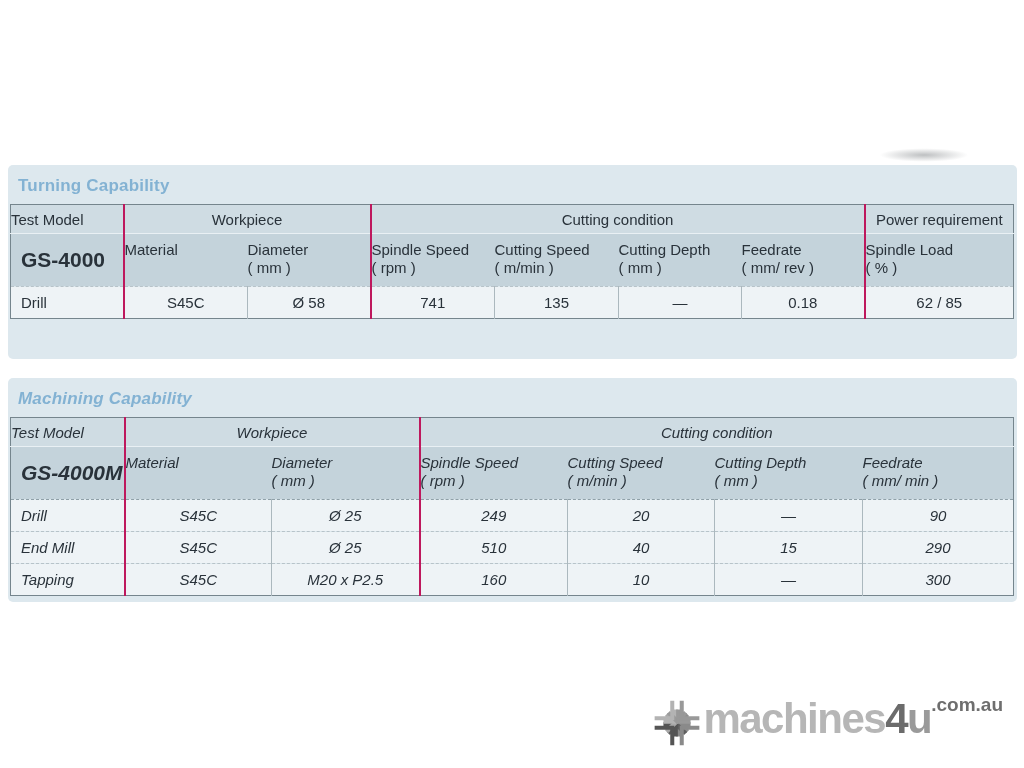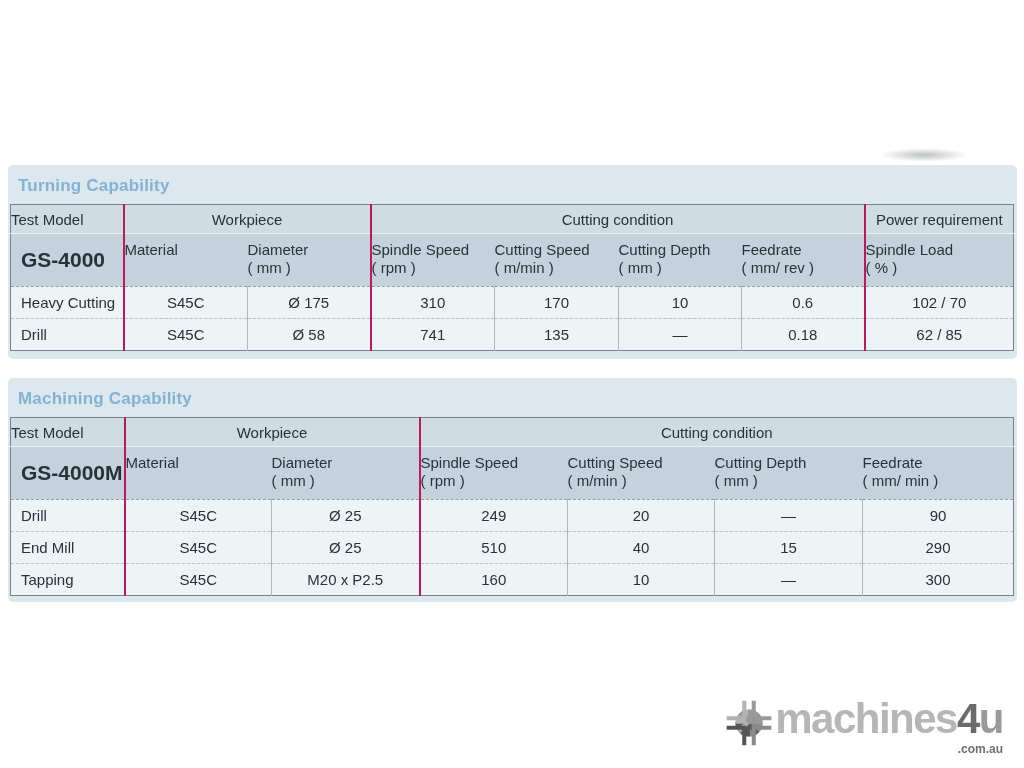--- a/index.html
+++ b/index.html
@@ -15,21 +15,21 @@
   .smudge {
     position: absolute; left: 878px; top: 148px; width: 92px; height: 14px;
     background: radial-gradient(ellipse at center, rgba(110,115,118,0.45) 0%, rgba(110,115,118,0) 68%);
   }
 
   .panel {
     position: absolute; left: 8px; width: 1009px;
     background: #dde8ee; border-radius: 5px;
   }
   .panel-1 { top: 165px; height: 194px; }
-  .panel-2 { top: 378px; height: 224px; }
+  .panel-2 { top: 378px; height: 224px; font-style: italic; }
 
   .section-title {
     padding: 11px 0 8px 10px;
     font-size: 17px; font-weight: bold;
     color: #83b2d3;
     letter-spacing: 0.2px;
   }
 
   table.spec-table {
     table-layout: fixed;
@@ -64,29 +64,29 @@
   
   .gb { border-left: 2px solid #be185d; }   
   .il { border-left: 1px solid #abb8be; }   
 
   
   .logo {
     position: absolute; top: 697px; right: 21px;
     display: flex; align-items: flex-start;
   }
   .logo-mark { margin-top: 2px; }
-  .logo-text-block { display: flex; flex-direction: column; margin-left: 3px; }
+  .logo-text-block { display: flex; flex-direction: row; margin-left: 3px; }
   .logo-word {
     font-size: 42px; line-height: 44px; font-weight: bold;
     letter-spacing: -1.5px; color: #b6b6b6;
   }
   .logo-word .four { color: #6b6b6b; }
   .logo-word .you  { color: #9a9a9a; }
   .logo-suffix {
-    font-size: 12px; line-height: 16px; font-weight: bold;
+    font-size: 19px; line-height: 16px; font-weight: bold;
     color: #6e6e6e; text-align: right; margin-top: 0px; letter-spacing: 0px;
   }
 </style>
 </head>
 <body>
 
 <div class="stage">
 
   <div class="smudge"></div>
 
@@ -134,30 +134,20 @@
         </th>
         <th class="colhead">
           <div class="lbl">Feedrate</div>
           <div class="unit">( mm/ rev )</div>
         </th>
         <th class="colhead gb">
           <div class="lbl">Spindle Load</div>
           <div class="unit">( % )</div>
         </th>
       </tr>
-      <tr class="drow first">
-        <td class="c1">Heavy Cutting</td>
-        <td class="gb">S45C</td>
-        <td class="il">Ø 175</td>
-        <td class="gb">310</td>
-        <td class="il">170</td>
-        <td class="il">10</td>
-        <td class="il">0.6</td>
-        <td class="gb">102 / 70</td>
-      </tr>
       <tr class="drow">
         <td class="c1">Drill</td>
         <td class="gb">S45C</td>
         <td class="il">Ø 58</td>
         <td class="gb">741</td>
         <td class="il">135</td>
         <td class="il">—</td>
         <td class="il">0.18</td>
         <td class="gb">62 / 85</td>
       </tr>

